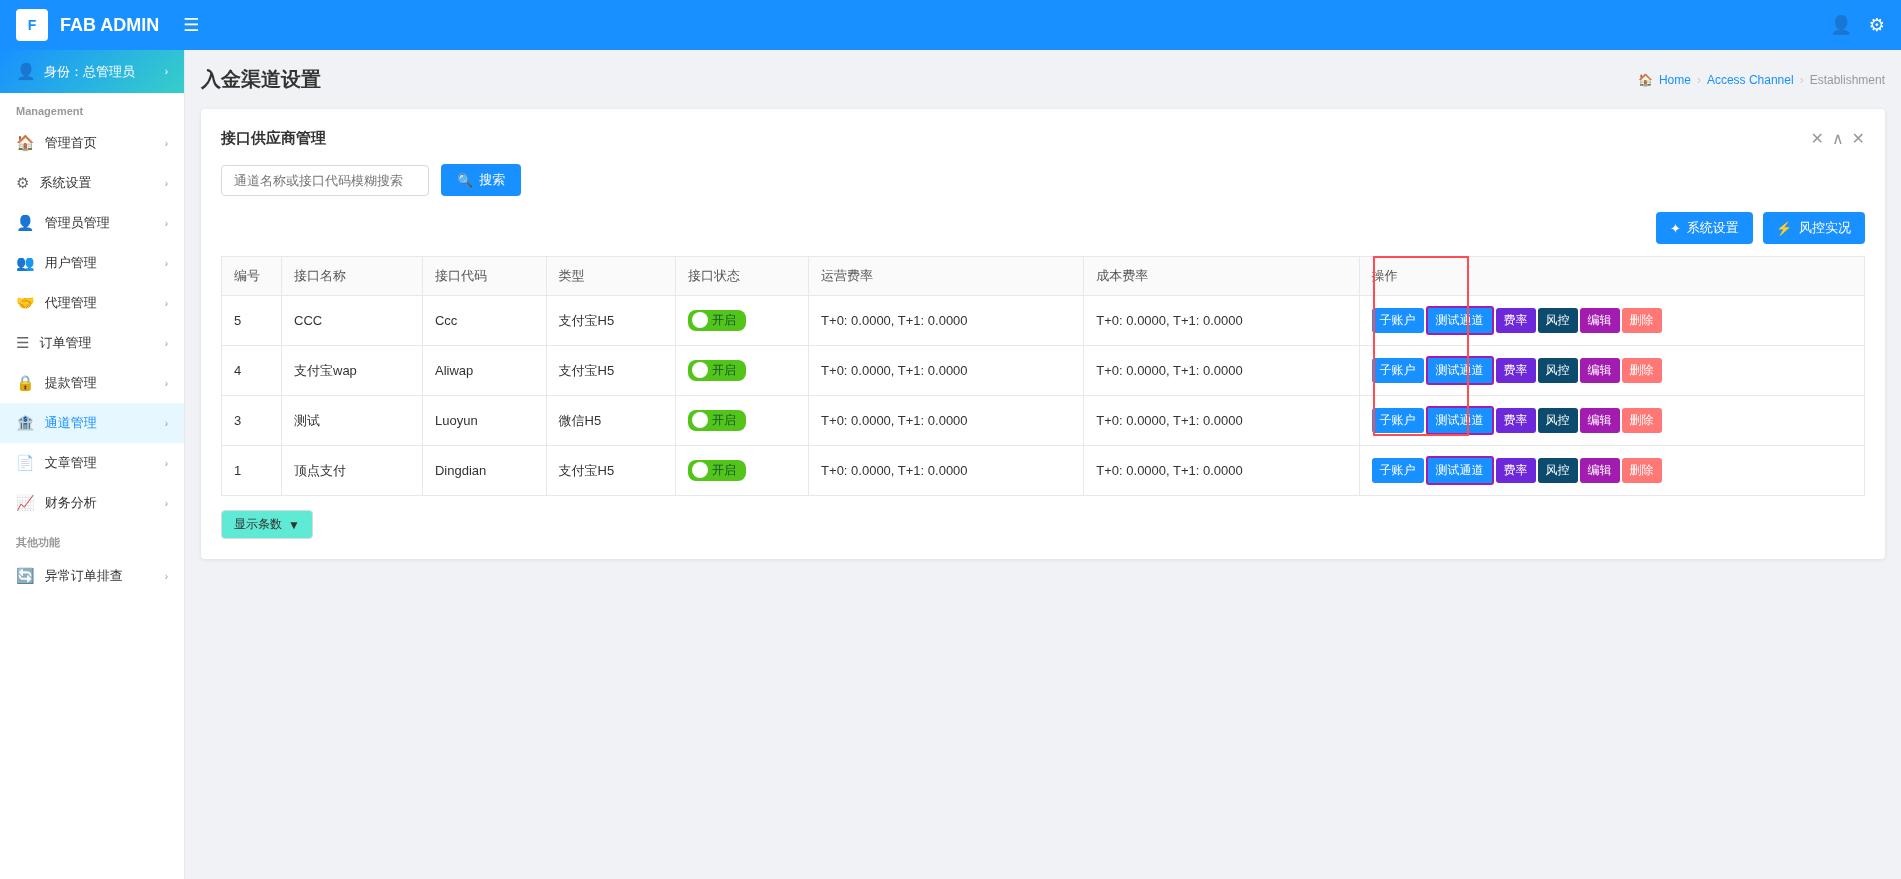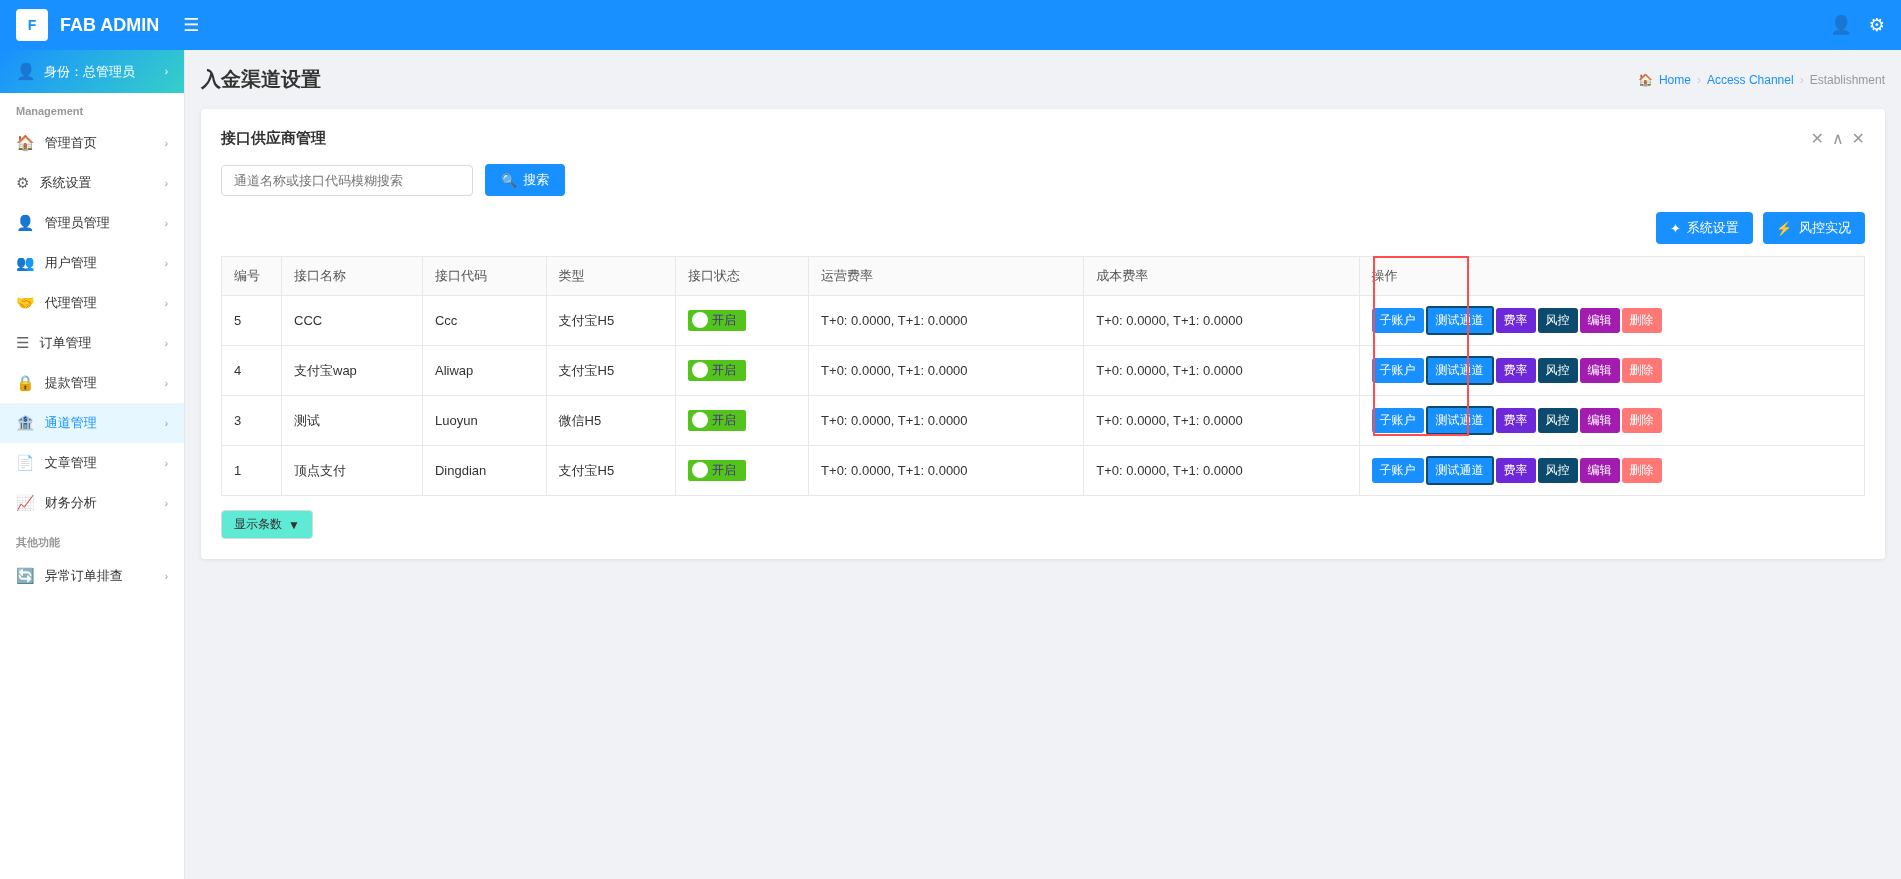--- a/index.html
+++ b/index.html
@@ -126,21 +126,21 @@
       display: flex;
       align-items: center;
       gap: 12px;
       margin-bottom: 16px;
     }
     .search-input {
       padding: 7px 12px;
       border: 1px solid #d9d9d9;
       border-radius: 4px;
       font-size: 13px;
-      width: 252px;
+      width: 208px;
       color: #999;
       outline: none;
     }
     .search-btn {
       background: #1890ff;
       color: #fff;
       border: none;
       border-radius: 4px;
       padding: 7px 16px;
       cursor: pointer;
@@ -198,22 +198,22 @@
       color: #333;
       vertical-align: middle;
     }
 
     
     .toggle-on {
       display: inline-flex;
       align-items: center;
       gap: 4px;
       background: #52c41a;
-      color: #4c1d95;
-      border-radius: 2px;
+      color: #14532d;
+      border-radius: 8px;
       padding: 2px 10px 2px 4px;
       font-size: 12px;
       white-space: nowrap;
     }
     .toggle-circle {
       width: 16px; height: 16px;
       background: #fff;
       border-radius: 50%;
       display: inline-block;
     }
@@ -223,21 +223,21 @@
     .btn-table {
       border: none;
       border-radius: 3px;
       padding: 4px 8px;
       cursor: pointer;
       font-size: 12px;
       color: #fff;
       white-space: nowrap;
     }
     .btn-sub-acct { background: #1890ff; }
-    .btn-test-channel { background: #1890ff; border: 2px solid #0c4a6e; }
+    .btn-test-channel { background: #1890ff; border: 2px solid #a21caf; }
     .btn-fee { background: #6d28d9; }
     .btn-risk { background: #0c4a6e; }
     .btn-edit { background: #a21caf; }
     .btn-delete { background: #ff7875; }
 
     
     .show-count-btn {
       margin-top: 14px;
       background: #5eead4;
       border: 1px solid #d9d9d9;

